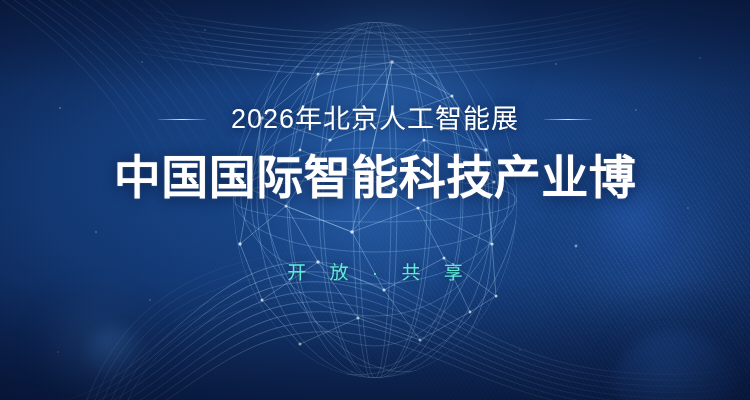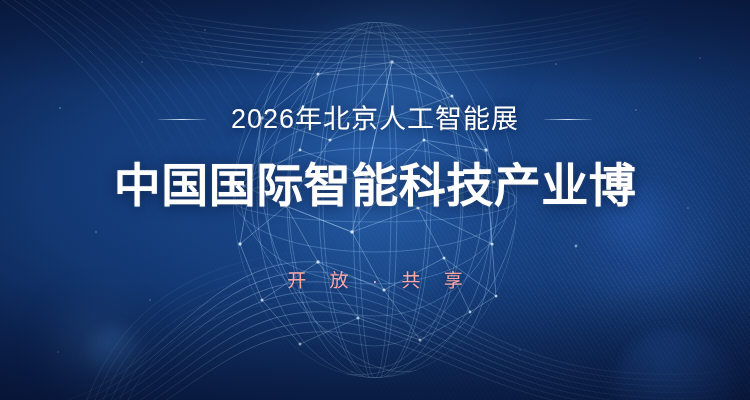--- a/index.html
+++ b/index.html
@@ -101,39 +101,39 @@
     font-size: 27px;
     font-weight: 400;
     letter-spacing: 1px;
     color: #ffffff;
     line-height: 1;
     white-space: nowrap;
     text-shadow: 0 1px 8px rgba(6,22,58,0.75);
   }
 
   .title {
-    margin-top: 20px;
+    margin-top: 12px;
     font-size: 47px;
     font-weight: 700;
     letter-spacing: 0.5px;
     line-height: 1.18;
     color: #ffffff;
     text-align: center;
     white-space: nowrap;
     text-shadow: 0 2px 14px rgba(5,20,56,0.70), 0 0 2px rgba(255,255,255,0.25);
   }
   .title .line2 { display: block; }
 
   .subtitle {
     margin-top: 20px;
     font-size: 19px;
     font-weight: 400;
     letter-spacing: 9px;
     text-indent: 9px;
-    color: #fca5a5;
+    color: #5eead4;
     white-space: nowrap;
     text-shadow: 0 1px 8px rgba(6,22,58,0.7);
   }
 </style>
 </head>
 <body>
 
 <div id="banner">
 
   <div class="layer bg-base"></div>

